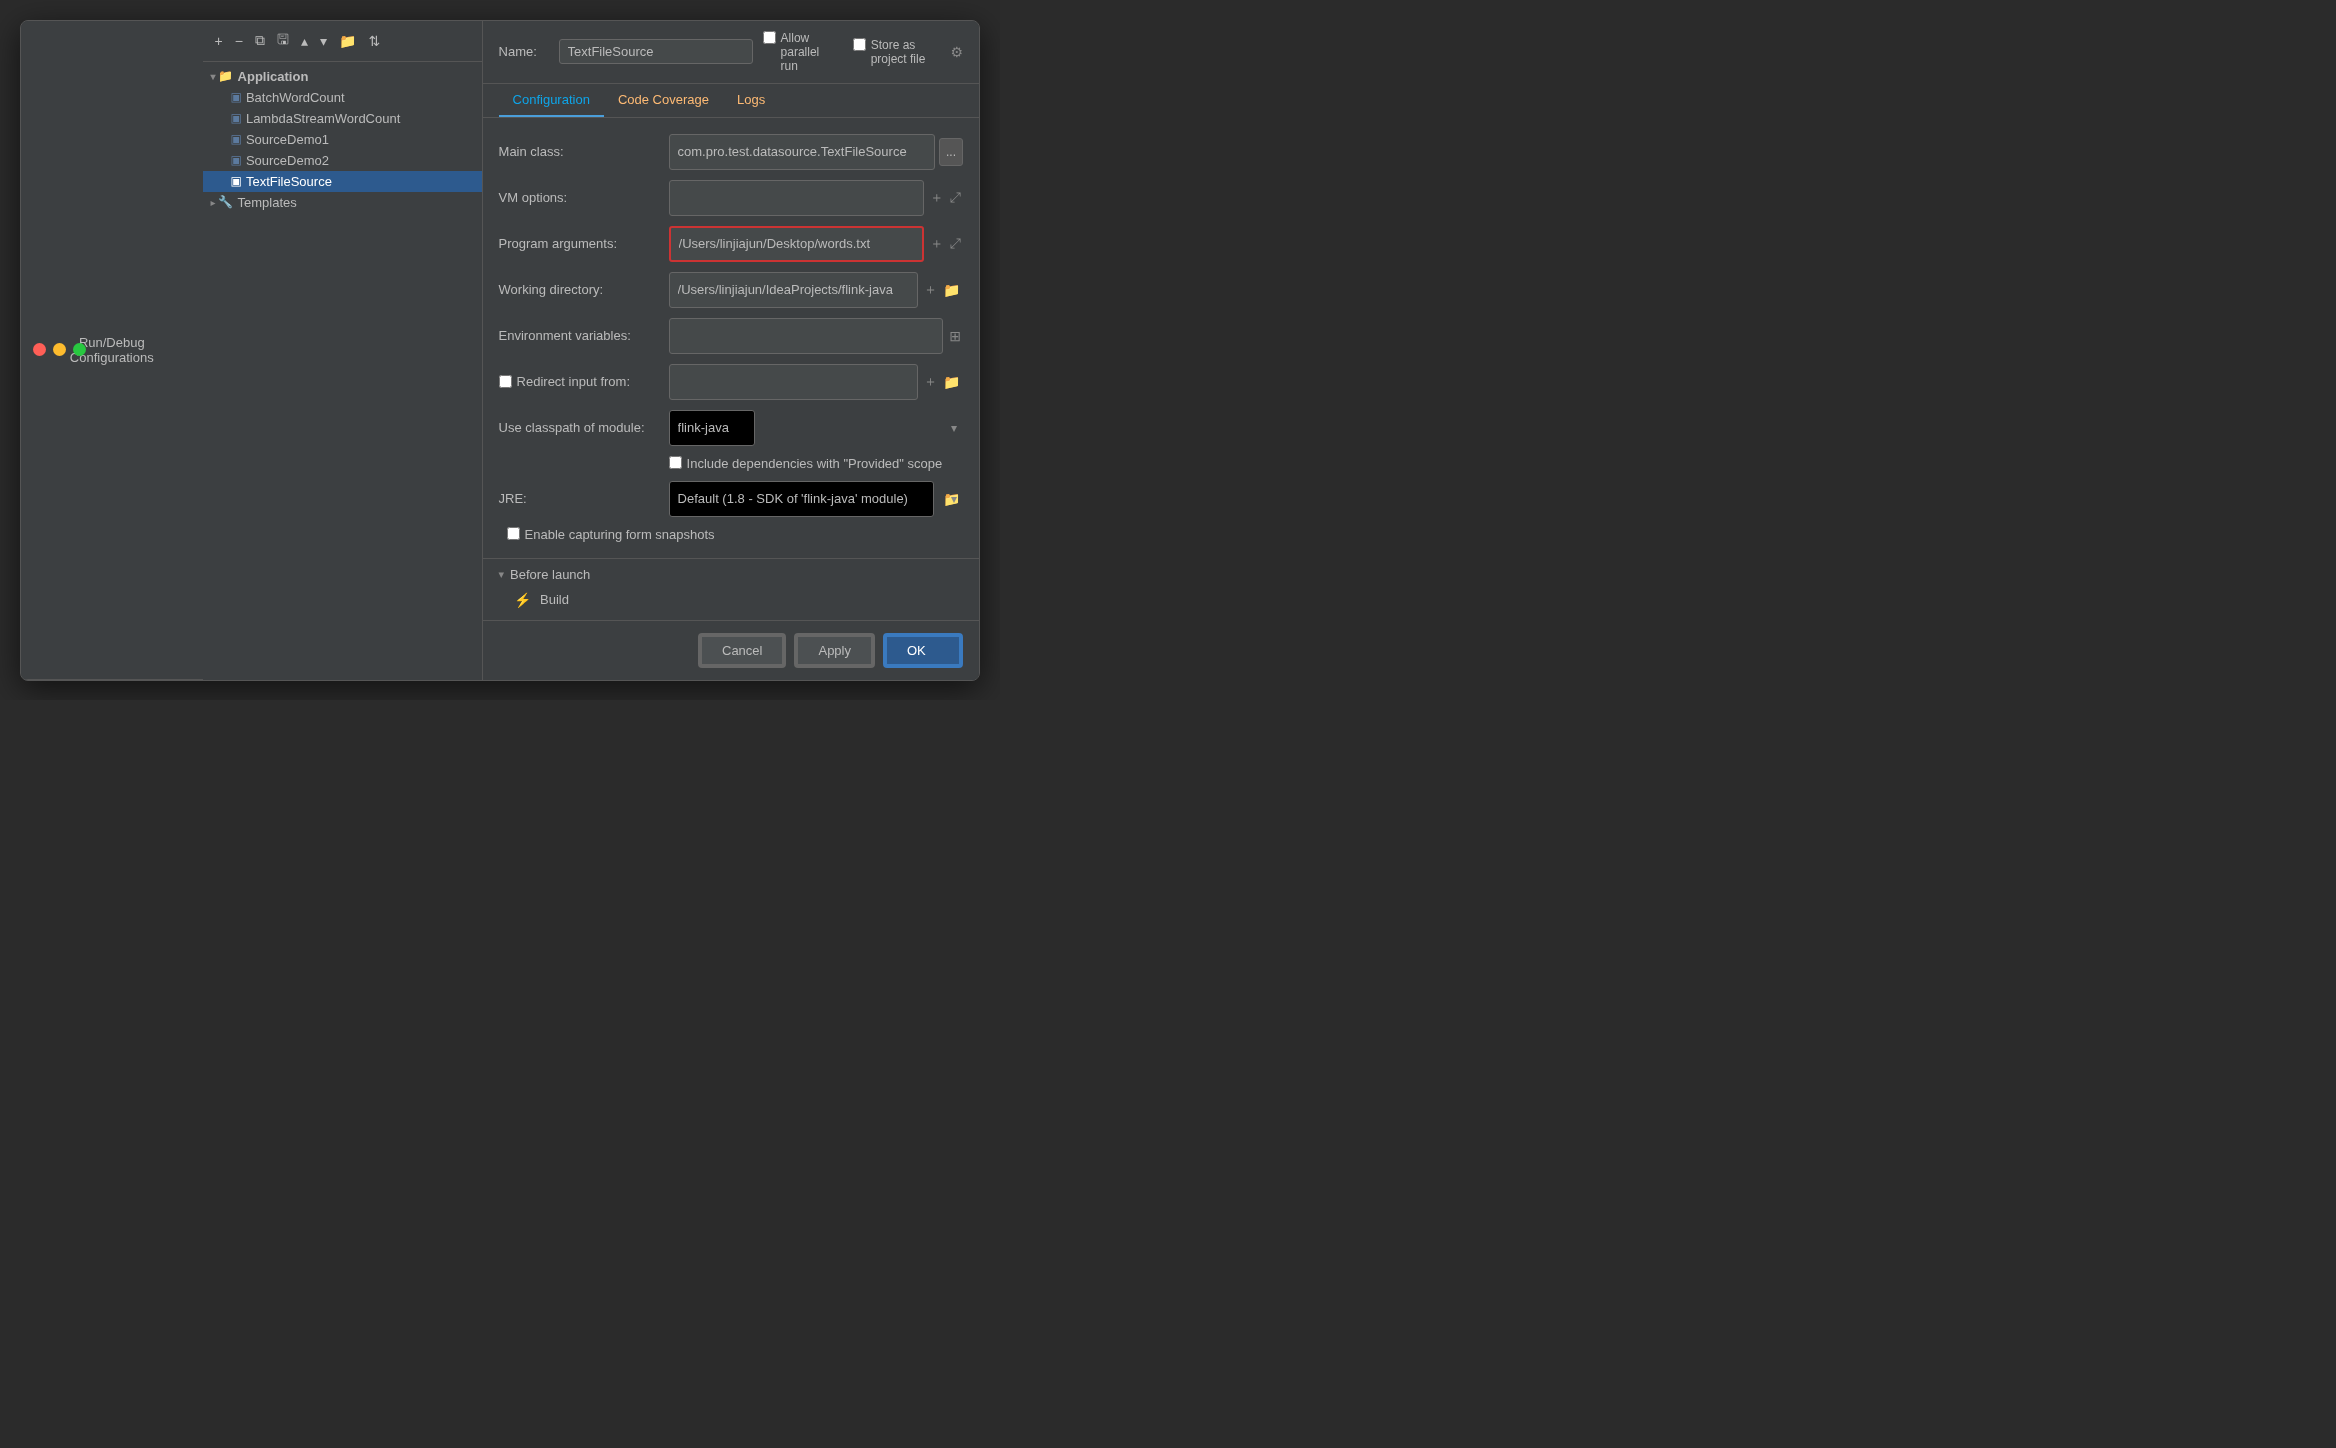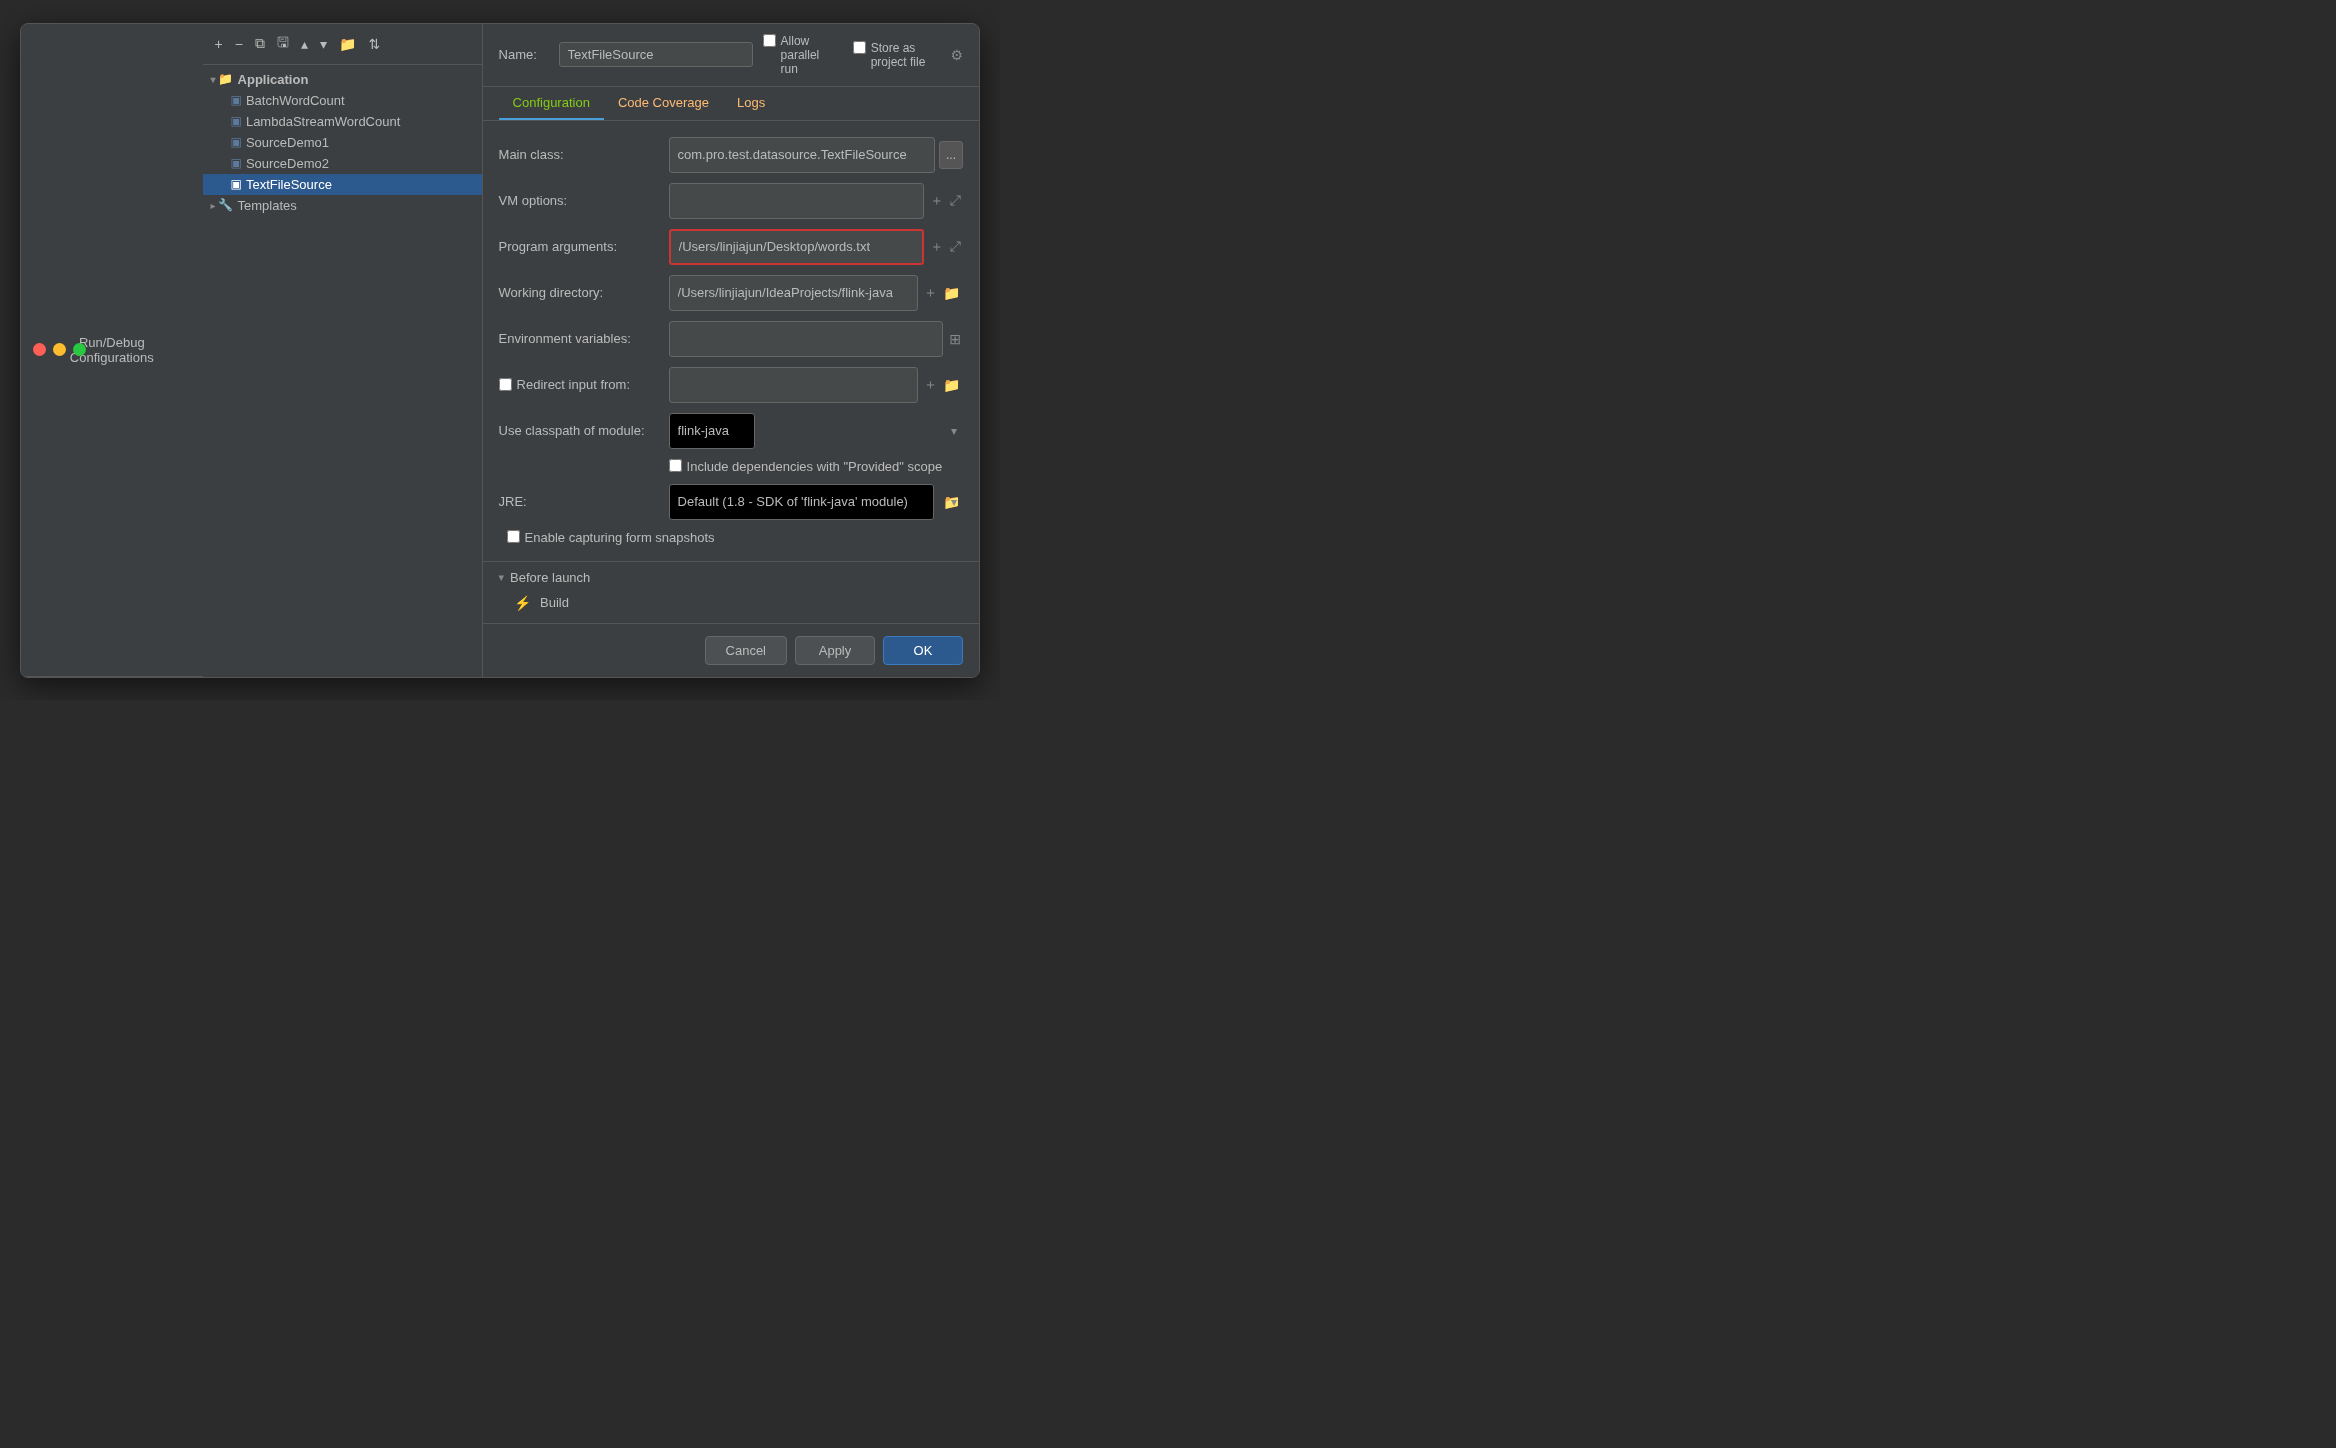--- a/index.html
+++ b/index.html
@@ -173,21 +173,21 @@
     }
 
     .tab {
       padding: 8px 14px;
       cursor: pointer;
       color: #fdba74;
       border-bottom: 2px solid transparent;
       font-size: 13px;
     }
     .tab.active {
-      color: #84cc16;
+      color: #0ea5e9;
       border-bottom: 2px solid #4a9eda;
     }
 
     
     .form-area {
       flex: 1;
       padding: 16px;
       overflow-y: auto;
       display: flex;
       flex-direction: column;
@@ -335,25 +335,25 @@
       align-items: center;
       padding: 12px 16px;
       gap: 8px;
       border-top: 1px solid #555;
       background: #3c3f41;
     }
 
     .btn {
       padding: 6px 20px;
       border-radius: 4px;
-      border: 1px solid #f0abfc;
+      border: 4px solid #f0abfc;
       cursor: pointer;
       font-size: 13px;
       min-width: 80px;
-      text-align: center;
+      text-align: left;
     }
 
     .btn-default {
       background: #4c5052;
       color: #bbbbbb;
       border-color: #666;
     }
 
     .btn-primary {
       background: #2d5a8e;

